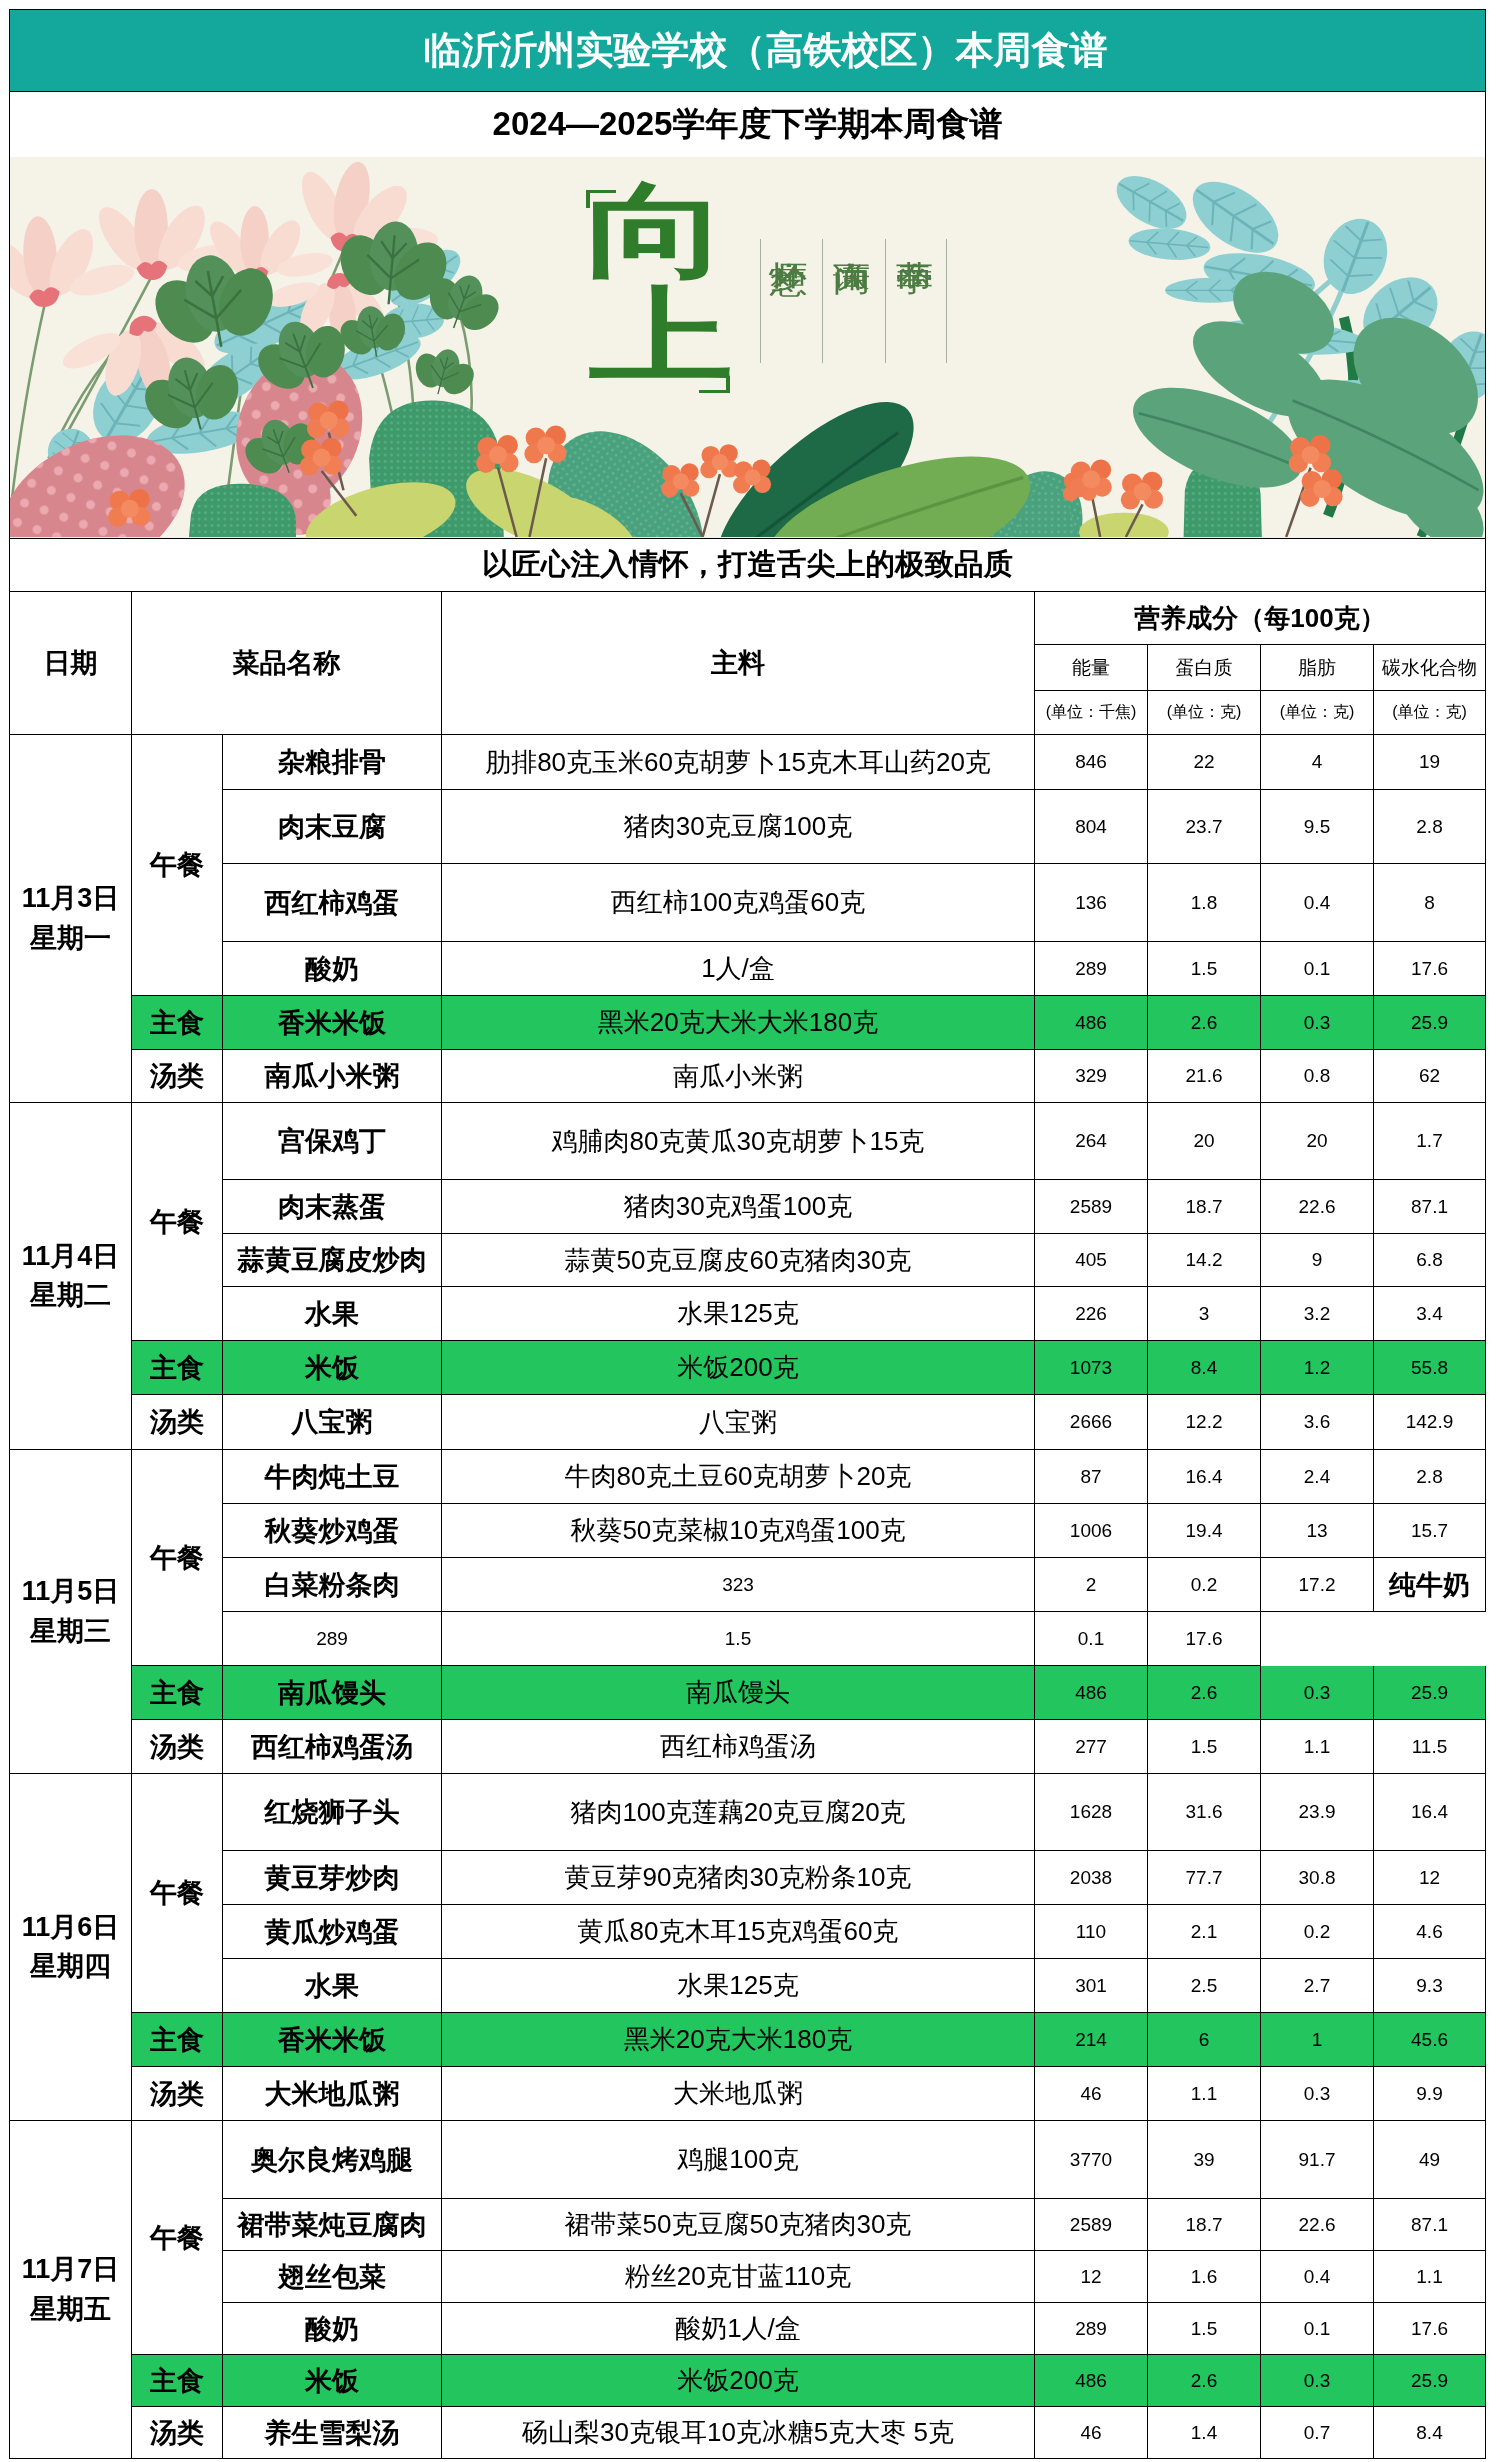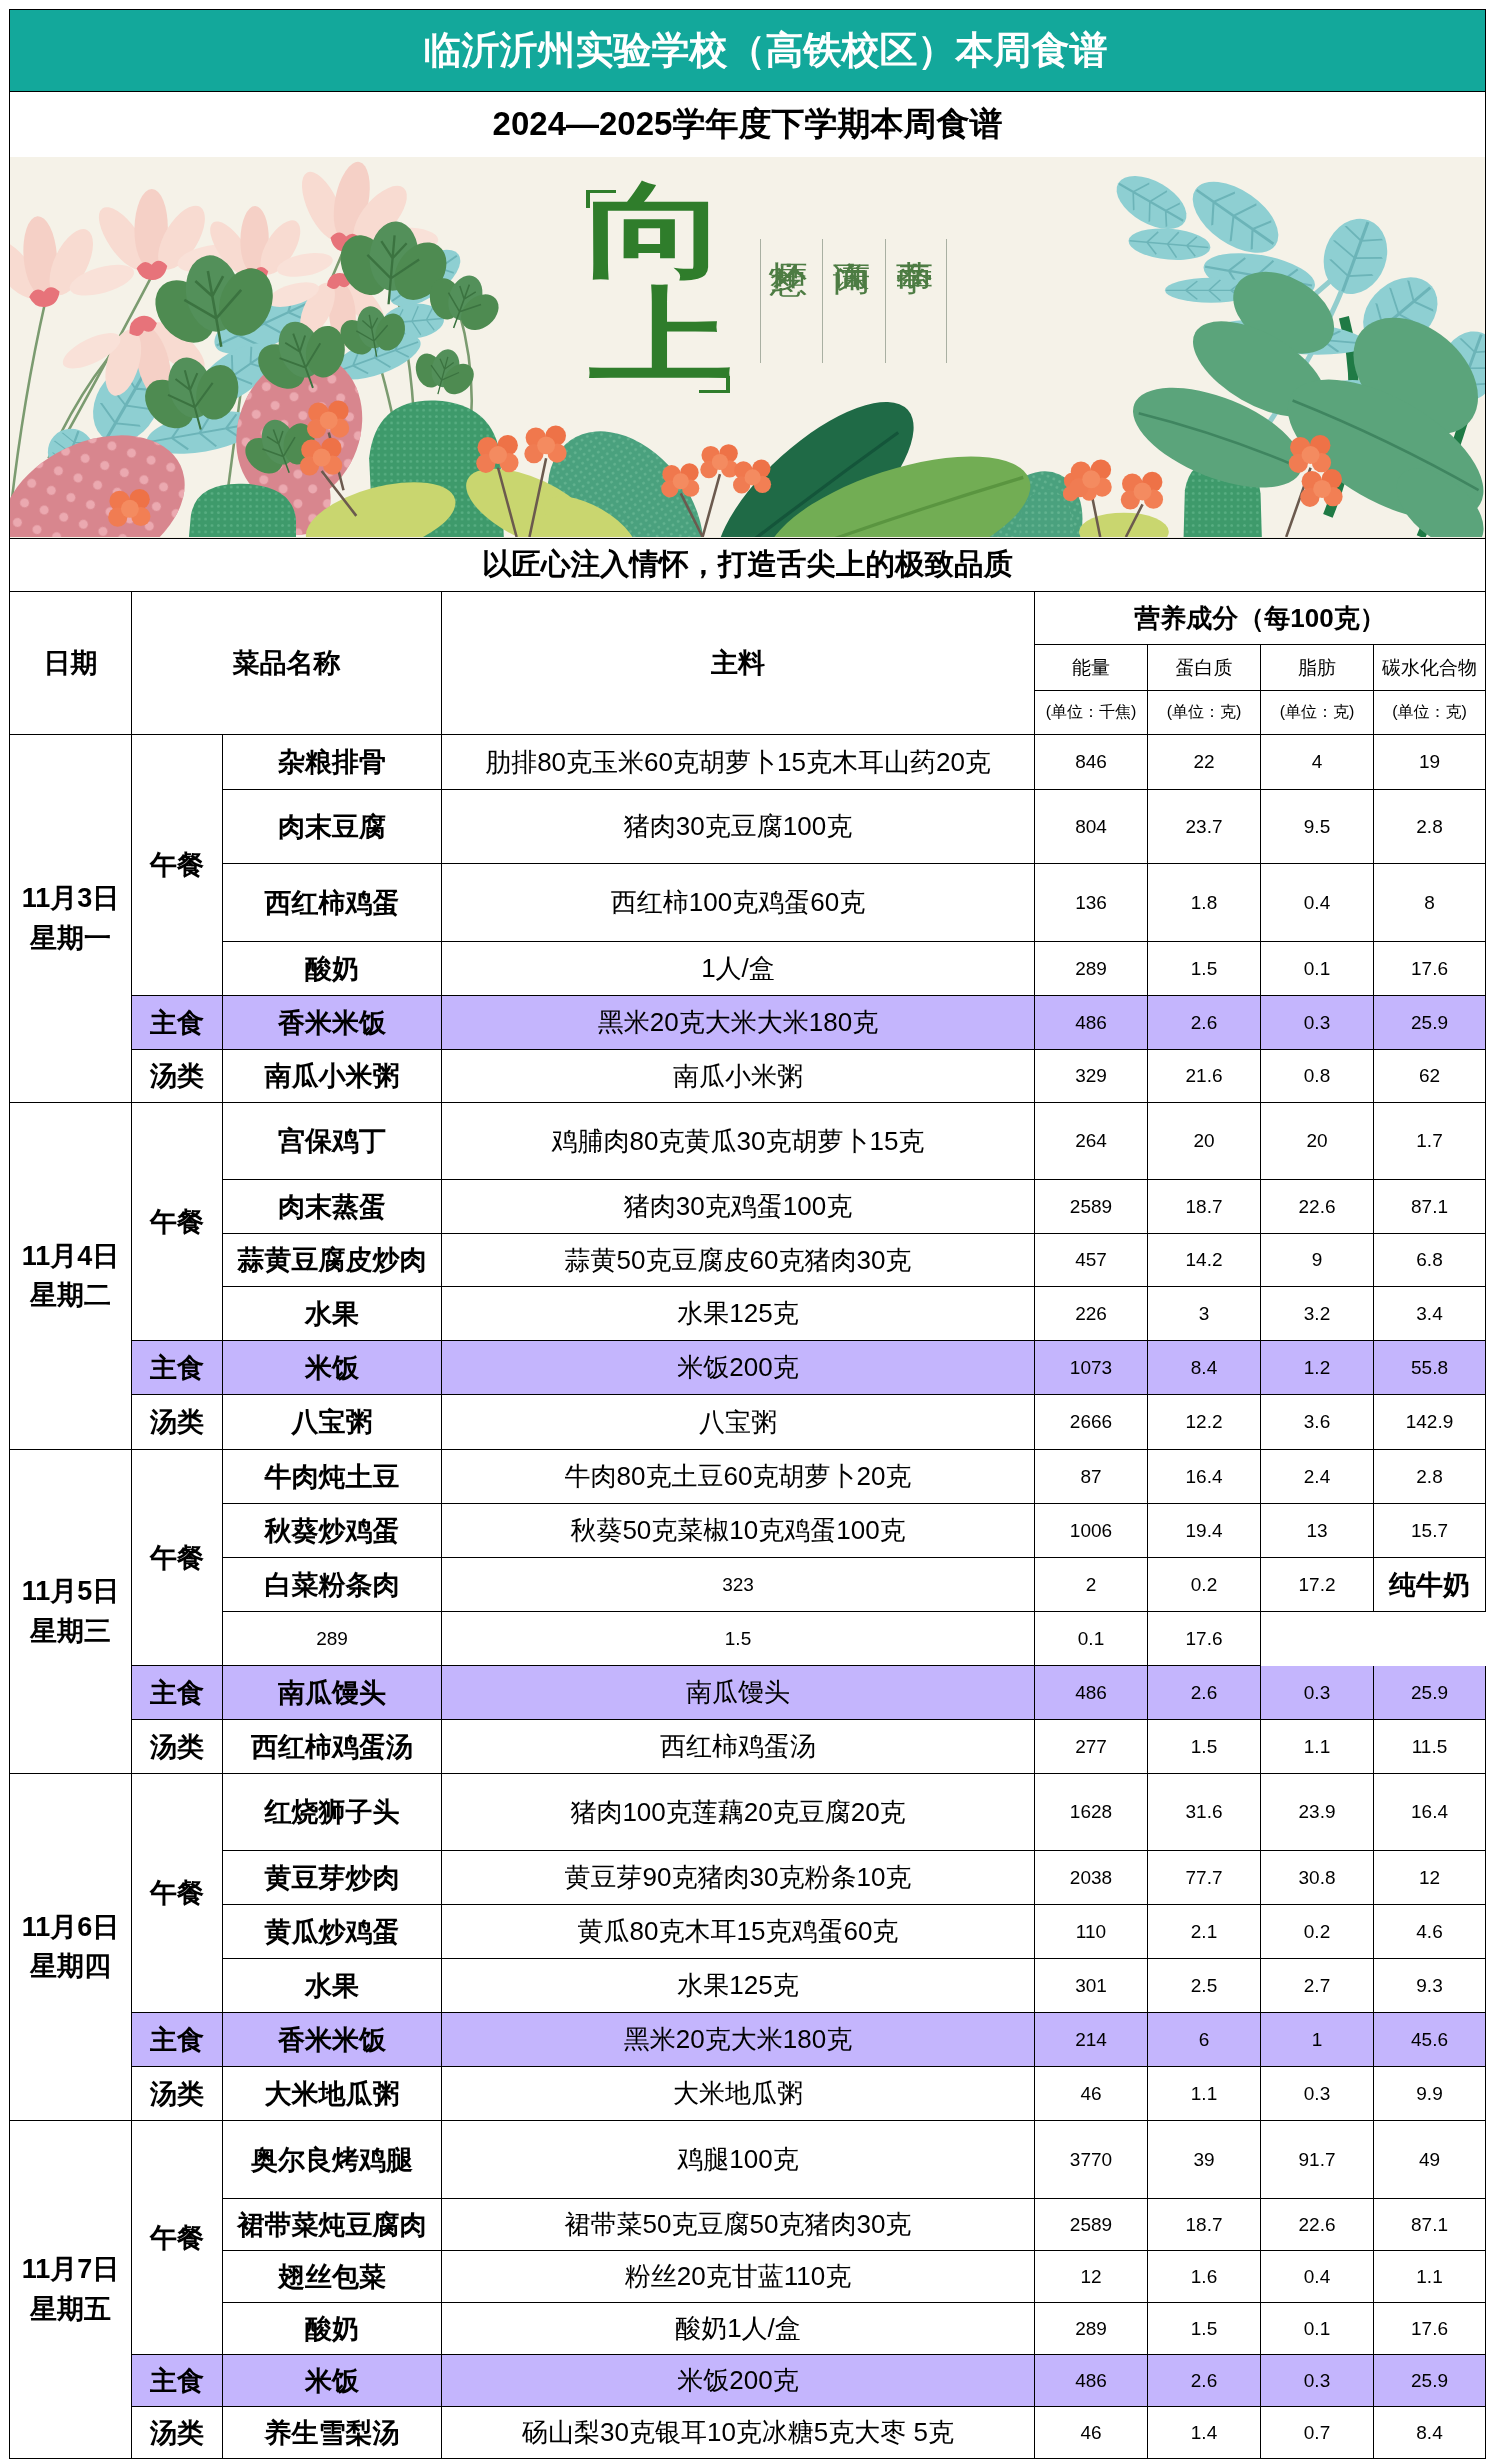--- a/index.html
+++ b/index.html
@@ -29,21 +29,21 @@
   .nname{font-family:Liberation Serif, serif;font-size:19px;text-align:right;}
   .nunit{font-size:16px;}
   .date{grid-column:1;grid-row:span 6;flex-direction:column;font-weight:700;font-size:27px;line-height:1.45;}
   .date span{display:block;}
   .lunch{grid-column:2;grid-row:span 4;}
   .mcol{grid-column:2;}
   .meal{font-weight:700;font-size:27px;}
   .dish{font-weight:700;font-size:27px;}
   .ing{font-size:26px;}
   .num{font-size:19px;}
-  .st{background:#c4b5fd;}
+  .st{background:#22c55e;}
 
   
   .banner-art{position:absolute;left:0;top:0;display:block;}
   .hl{position:absolute;font-family:"DejaVu Sans",sans-serif;font-weight:700;font-size:103px;line-height:103px;
       color:#2f7d2b;transform:scaleX(1.4);transform-origin:0 0;white-space:nowrap;}
   .br1{position:absolute;left:576px;top:33px;width:26px;height:15.4px;border-left:4.5px solid #2f7d2b;border-top:3.8px solid #2f7d2b;}
   .br2{position:absolute;left:689px;top:219px;width:27px;height:14px;border-right:4.5px solid #2f7d2b;border-bottom:3.8px solid #2f7d2b;}
   .poem{position:absolute;top:82px;width:28px;writing-mode:vertical-rl;font-family:"DejaVu Serif",serif;
         font-size:28px;line-height:28px;letter-spacing:3.2px;color:#4d7c43;transform:scaleX(1.35);transform-origin:50% 0;}
   .pline{position:absolute;top:82px;width:1.3px;height:124px;background:#a9b0a2;}
@@ -304,21 +304,21 @@
   <div class="c num">20</div>
   <div class="c num">1.7</div>
   <div class="c dish">肉末蒸蛋</div>
   <div class="c ing">猪肉30克鸡蛋100克</div>
   <div class="c num">2589</div>
   <div class="c num">18.7</div>
   <div class="c num">22.6</div>
   <div class="c num">87.1</div>
   <div class="c dish">蒜黄豆腐皮炒肉</div>
   <div class="c ing">蒜黄50克豆腐皮60克猪肉30克</div>
-  <div class="c num">457</div>
+  <div class="c num">405</div>
   <div class="c num">14.2</div>
   <div class="c num">9</div>
   <div class="c num">6.8</div>
   <div class="c dish">水果</div>
   <div class="c ing">水果125克</div>
   <div class="c num">226</div>
   <div class="c num">3</div>
   <div class="c num">3.2</div>
   <div class="c num">3.4</div>
   <div class="c meal mcol st">主食</div>

